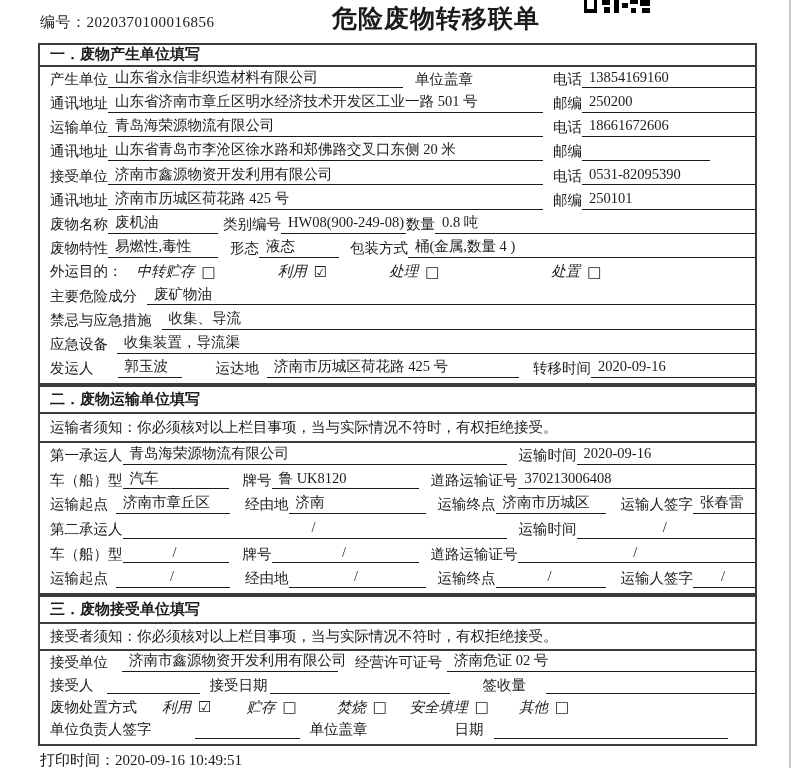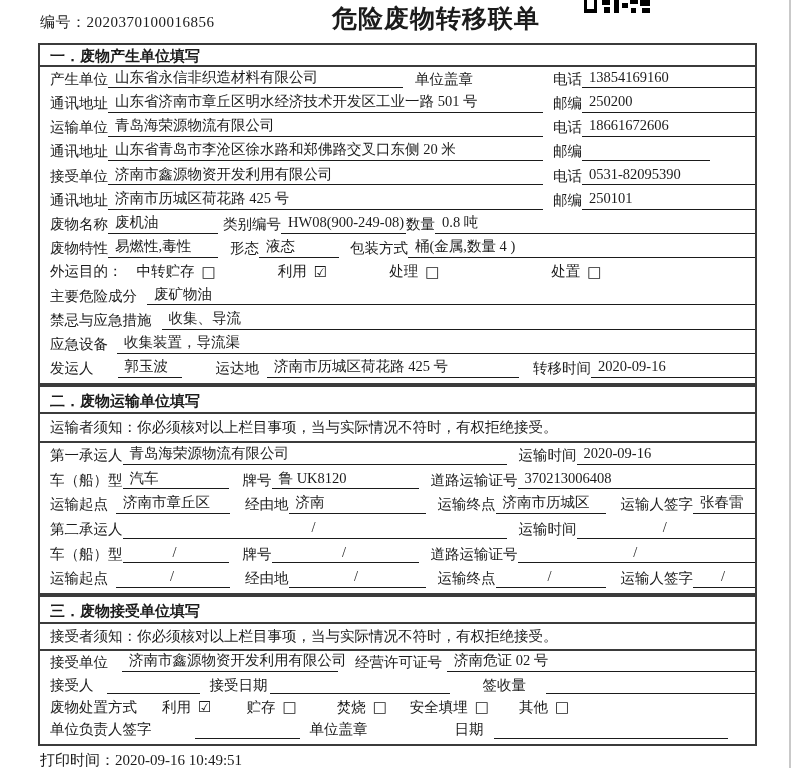--- a/index.html
+++ b/index.html
@@ -15,21 +15,21 @@
          font-family:Liberation Serif, serif;letter-spacing:1px;}
   .qr{left:584px;top:0;width:66px;height:13px;overflow:hidden;}
   .page-edge{left:789px;top:0;width:2px;height:768px;background:#c9c9c9;}
   
   .sheet{left:38px;top:43px;width:719px;}
   .section{border:2px solid #3b3b3b;box-sizing:border-box;background:#fff;}
   .sec1{height:342px;}
   .sec2{height:210px;}
   .sec3{height:151px;}
   .sec-header{
-    font-family:Liberation Serif, serif;
+    font-family:Liberation Mono, monospace;
     font-weight:bold;font-size:15px;
     border-bottom:2px solid #3b3b3b;box-sizing:border-box;
     padding:2px 0 1px 10px;
   }
   .sec1 .sec-header{height:22px;}
   .sec2 .sec-header,.sec3 .sec-header{height:27px;padding-top:5px;}
   .notice{
     border-bottom:2px solid #3b3b3b;box-sizing:border-box;
     padding:5px 0 0 10px;font-size:14.5px;
   }
@@ -40,21 +40,21 @@
   .sec2 .content{height:148px;}
   .sec3 .content{height:91px;}
   .row{flex:1 1 auto;display:flex;align-items:flex-end;
        padding:0 0 3px 10px;white-space:nowrap;min-width:0;}
   .lbl{flex:none;}
   .v{border-bottom:1.5px solid #1b1b1b;box-sizing:border-box;
      padding:0 2px 1px 7px;flex:none;min-height:18px;}
   .vf{flex:1 1 auto;min-width:0;}
   .ctr{text-align:center;padding-left:0;}
   .cb{margin-left:7px;font-family:"DejaVu Sans",sans-serif;font-size:15px;}
-  .opt{flex:none;}
+  .opt{flex:none;font-style:italic;}
   
   .print-line{left:40px;top:751px;font-size:15px;}
 </style>
 </head>
 <body>
 
 <div class="abs page-edge"></div>
 
 <div class="abs serial"><span>编号：</span><span>2020370100016856</span></div>
 

